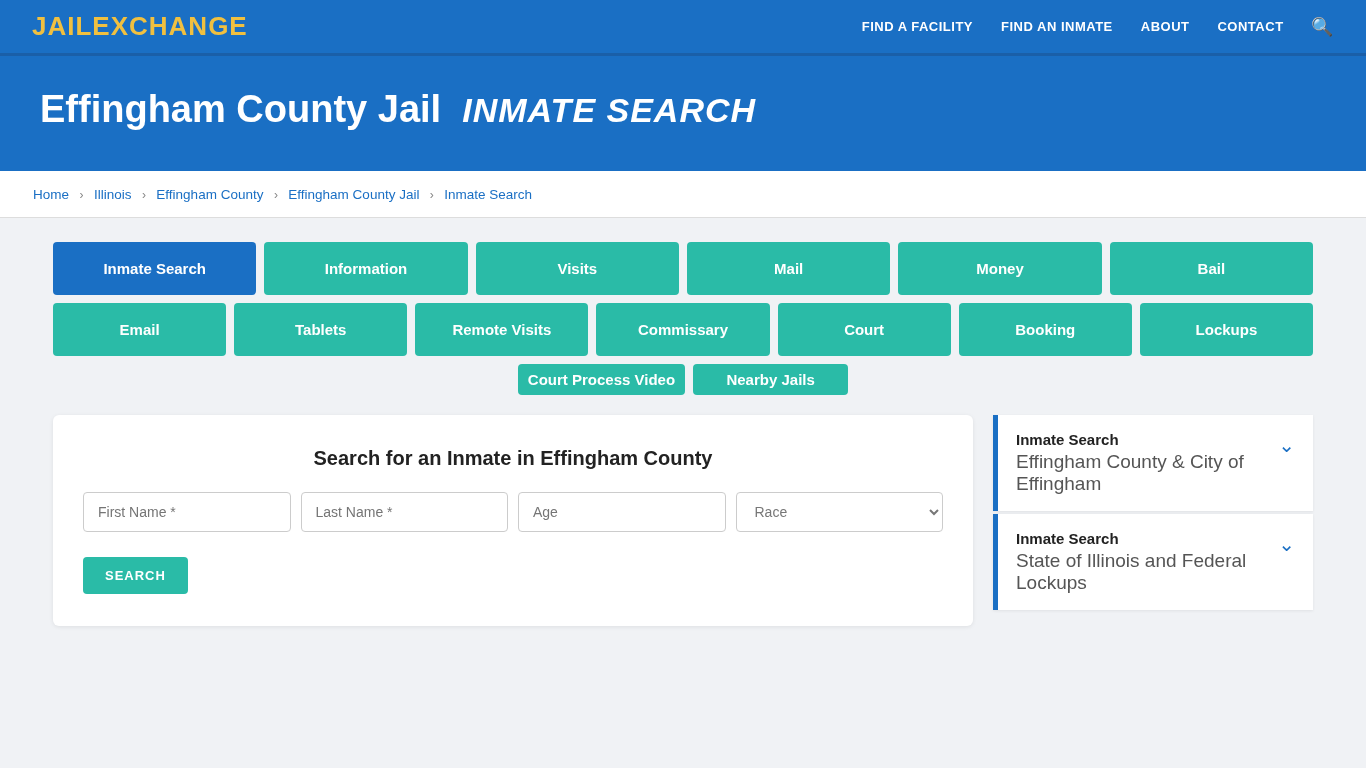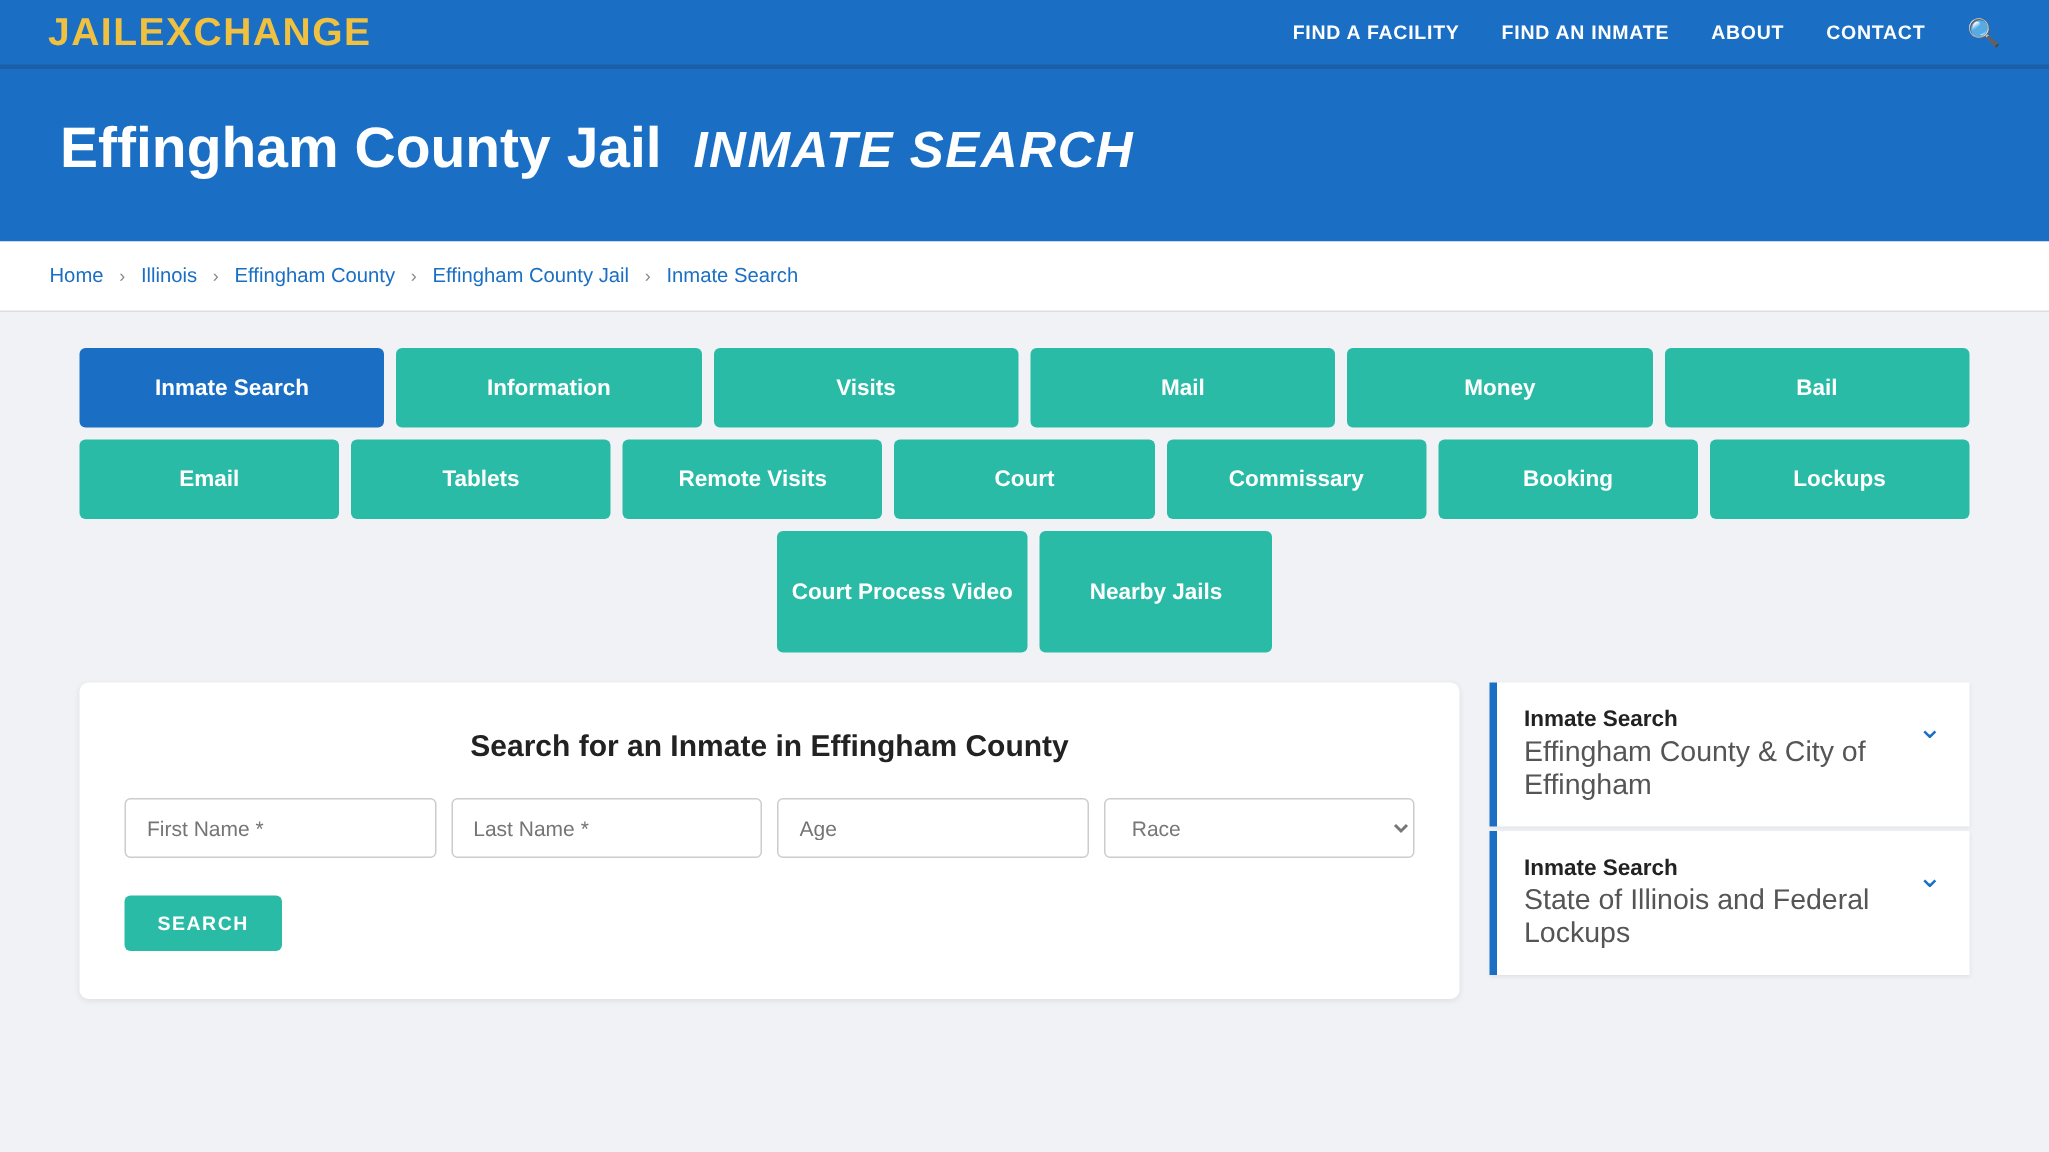--- a/index.html
+++ b/index.html
@@ -5,21 +5,21 @@
     * { box-sizing: border-box; margin: 0; padding: 0; }
     body { font-family: Arial, sans-serif; background: #f0f2f5; color: #333; }
 
     
     .navbar {
       background: #1a6fc4;
       display: flex;
       align-items: center;
       justify-content: space-between;
       padding: 0 32px;
-      height: 46px;
+      height: 56px;
       border-bottom: 3px solid #1a5fa8;
     }
     .navbar-logo {
       font-size: 26px;
       font-weight: 900;
       color: #fff;
       letter-spacing: 1px;
     }
     .navbar-logo span { color: #f0c040; }
     .navbar-links {
@@ -104,21 +104,21 @@
     .nav-btn.active { background: #1a6fc4; }
     .nav-btn.teal { background: #2abba7; }
 
     .btn-row-centered {
       display: flex;
       gap: 8px;
       justify-content: center;
       margin-bottom: 8px;
     }
     .nav-btn-center {
-      padding: 32px 10px;
+      padding: 7px 10px;
       border: none;
       border-radius: 4px;
       font-size: 15px;
       font-weight: 600;
       cursor: pointer;
       color: #fff;
       background: #2abba7;
       min-width: 155px;
       text-align: center;
     }
@@ -251,22 +251,22 @@
       <button class="nav-btn teal">Information</button>
       <button class="nav-btn teal">Visits</button>
       <button class="nav-btn teal">Mail</button>
       <button class="nav-btn teal">Money</button>
       <button class="nav-btn teal">Bail</button>
     </div>
     <div class="btn-row">
       <button class="nav-btn teal">Email</button>
       <button class="nav-btn teal">Tablets</button>
       <button class="nav-btn teal">Remote Visits</button>
+      <button class="nav-btn teal">Commissary</button>
       <button class="nav-btn teal">Court</button>
-      <button class="nav-btn teal">Commissary</button>
       <button class="nav-btn teal">Booking</button>
       <button class="nav-btn teal">Lockups</button>
     </div>
     <div class="btn-row-centered">
       <button class="nav-btn-center">Court Process Video</button>
       <button class="nav-btn-center">Nearby Jails</button>
     </div>
   </div>
 
   <div class="lower-section">

